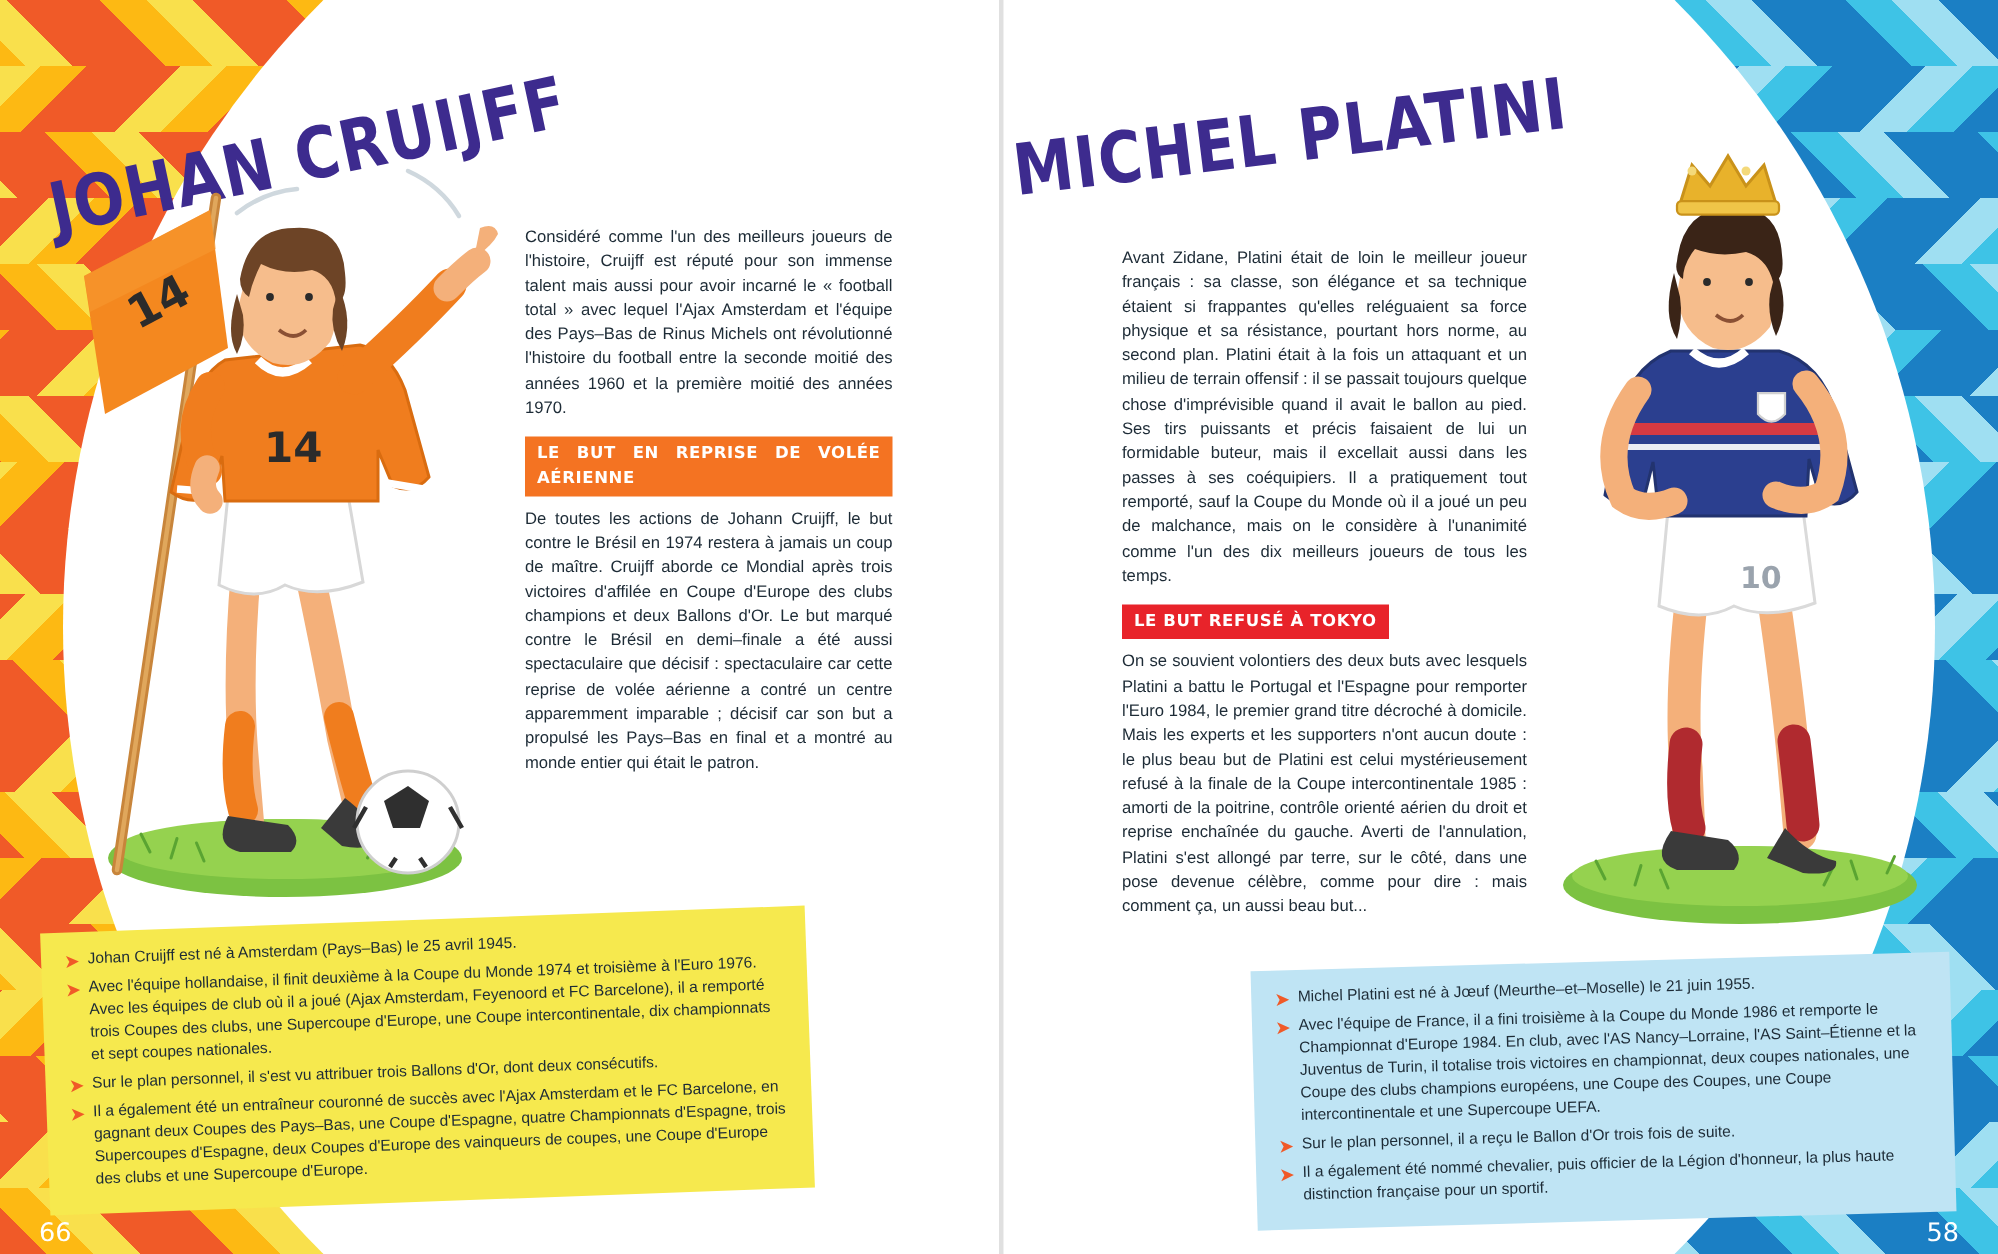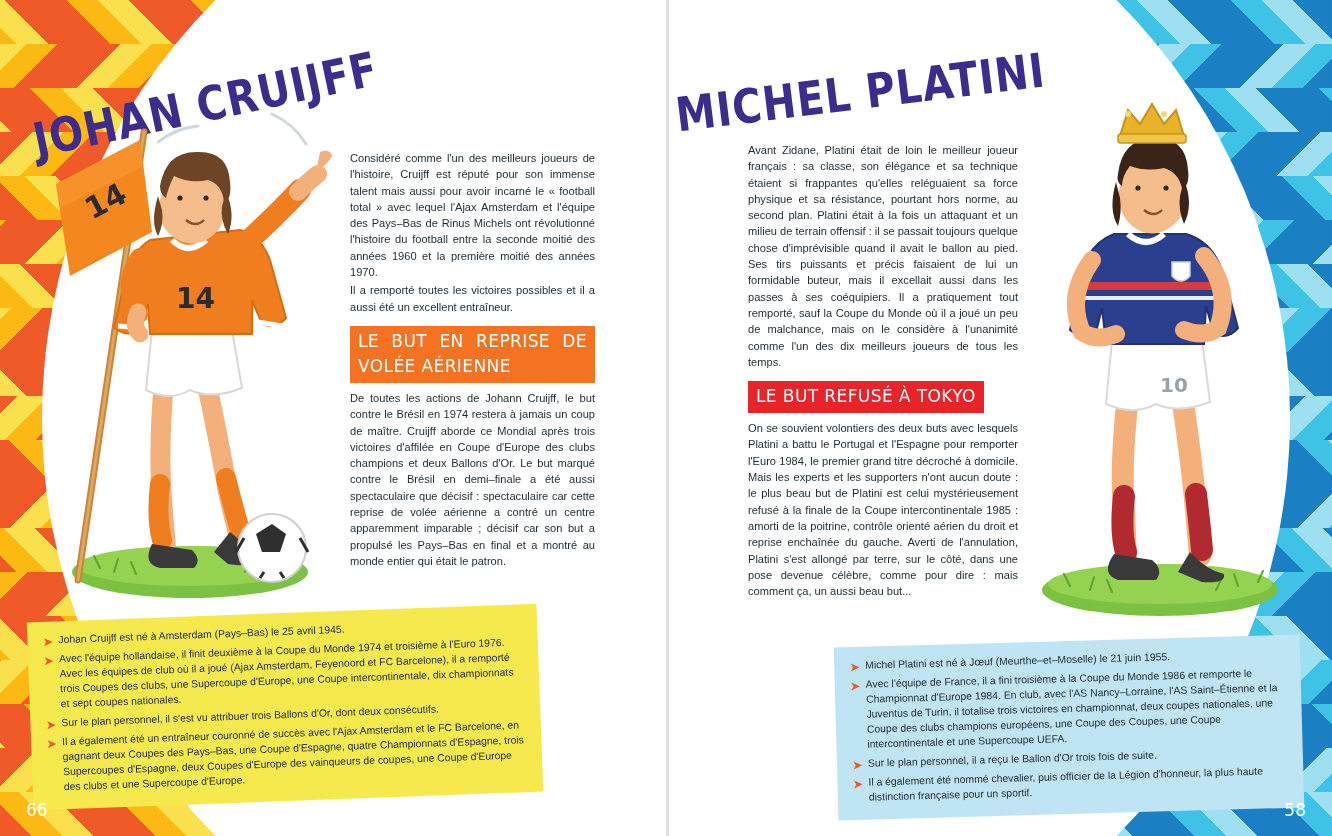--- a/index.html
+++ b/index.html
@@ -112,22 +112,22 @@
     color: #1d2b36;
     text-align: justify;
     font-family: "Liberation Sans", sans-serif;
   }
   .col p { margin: 0 0 2px 0; }
   .col-left  { left: 350px; top: 150px; width: 245px; }
 
   .subhead {
     display: inline-block;
     color: #ffffff;
-    font-size: 17px;
-    font-weight: normal;
+    font-size: 11px;
+    font-weight: bold;
     letter-spacing: .4px;
     padding: 3px 8px 4px 8px;
     margin: 9px 0 7px 0;
     font-family: "DejaVu Sans", sans-serif;
   }
   .subhead-orange { background: #f47322; }
   .subhead-red    { background: #e8232a; }
 
   
   .factbox {
@@ -149,21 +149,21 @@
   }
   .fact:last-child { margin-bottom: 0; }
   .arrow {
     position: absolute; left: 0; top: 1px;
     color: #f05a28; font-weight: bold; font-size: 11px;
   }
 
   
   .pagenum {
     position: absolute;
-    bottom: 16px;
+    bottom: 4px;
     font-size: 17px;
     color: #ffffff;
     font-family: "DejaVu Sans", sans-serif;
   }
   .pagenum-left  { left: 26px; }
   .pagenum-right { right: 26px; }
 
   
   .illus { position: absolute; }
   .illus-left  { left: 40px;  top: 80px;  width: 300px; height: 530px; }
@@ -255,21 +255,20 @@
             <path d="M146 140 q10 8 18 0" stroke="#8a5034" stroke-width="2.4" fill="none"></path>
           </g>
 
           <path d="M232 34 q22 10 34 30" stroke="#cfd8de" stroke-width="3" fill="none" stroke-linecap="round"></path>
           <path d="M118 62 q18 -14 40 -16" stroke="#cfd8de" stroke-width="3" fill="none" stroke-linecap="round"></path>
         </svg>
       </div>
 
       <div class="col col-left">
         <p>Considéré comme l'un des meilleurs joueurs de l'histoire, Cruijff est réputé pour son immense talent mais aussi pour avoir incarné le « football total » avec lequel l'Ajax Amsterdam et l'équipe des Pays–Bas de Rinus Michels ont révolutionné l'histoire du football entre la seconde moitié des années 1960 et la première moitié des années 1970.</p>
-        <p>Il a remporté toutes les victoires possibles et il a aussi été un excellent entraîneur.</p>
         <div class="subhead subhead-orange">LE BUT EN REPRISE DE VOLÉE AÉRIENNE</div>
         <p>De toutes les actions de Johann Cruijff, le but contre le Brésil en 1974 restera à jamais un coup de maître. Cruijff aborde ce Mondial après trois victoires d'affilée en Coupe d'Europe des clubs champions et deux Ballons d'Or. Le but marqué contre le Brésil en demi–finale a été aussi spectaculaire que décisif : spectaculaire car cette reprise de volée aérienne a contré un centre apparemment imparable ; décisif car son but a propulsé les Pays–Bas en final et a montré au monde entier qui était le patron.</p>
       </div>
 
       <div class="factbox factbox-left">
         <div class="fact">
           <span class="arrow">➤</span>
           <span>Johan Cruijff est né à Amsterdam (Pays–Bas) le 25 avril 1945.</span>
         </div>
         <div class="fact">
@@ -349,21 +348,21 @@
 
           <g>
             <path d="M100 52 l8 -26 l12 14 l12 -20 l12 20 l12 -14 l8 26 z" fill="#e8b22b" stroke="#c9921a" stroke-width="2"></path>
             <rect x="98" y="50" width="68" height="9" rx="3" fill="#f0c548" stroke="#c9921a" stroke-width="1.5"></rect>
             <circle cx="108" cy="30" r="3" fill="#f4d97a"></circle>
             <circle cx="144" cy="30" r="3" fill="#f4d97a"></circle>
           </g>
         </svg>
       </div>
 
-      <div class="col" style="left:82px; top:142px; width:270px;">
+      <div class="col" style="left:82px; top:164px; width:270px;">
         <p>Avant Zidane, Platini était de loin le meilleur joueur français : sa classe, son élégance et sa technique étaient si frappantes qu'elles reléguaient sa force physique et sa résistance, pourtant hors norme, au second plan. Platini était à la fois un attaquant et un milieu de terrain offensif : il se passait toujours quelque chose d'imprévisible quand il avait le ballon au pied. Ses tirs puissants et précis faisaient de lui un formidable buteur, mais il excellait aussi dans les passes à ses coéquipiers. Il a pratiquement tout remporté, sauf la Coupe du Monde où il a joué un peu de malchance, mais on le considère à l'unanimité comme l'un des dix meilleurs joueurs de tous les temps.</p>
         <div class="subhead subhead-red">LE BUT REFUSÉ À TOKYO</div>
         <p>On se souvient volontiers des deux buts avec lesquels Platini a battu le Portugal et l'Espagne pour remporter l'Euro 1984, le premier grand titre décroché à domicile. Mais les experts et les supporters n'ont aucun doute : le plus beau but de Platini est celui mystérieusement refusé à la finale de la Coupe intercontinentale 1985 : amorti de la poitrine, contrôle orienté aérien du droit et reprise enchaînée du gauche. Averti de l'annulation, Platini s'est allongé par terre, sur le côté, dans une pose devenue célèbre, comme pour dire : mais comment ça, un aussi beau but...</p>
       </div>
 
       <div class="factbox" style="left:170px; top:641px; width:466px; background:#bfe4f4; transform:rotate(-1.6deg);">
         <div class="fact">
           <span class="arrow">➤</span>
           <span>Michel Platini est né à Jœuf (Meurthe–et–Moselle) le 21 juin 1955.</span>
         </div>

